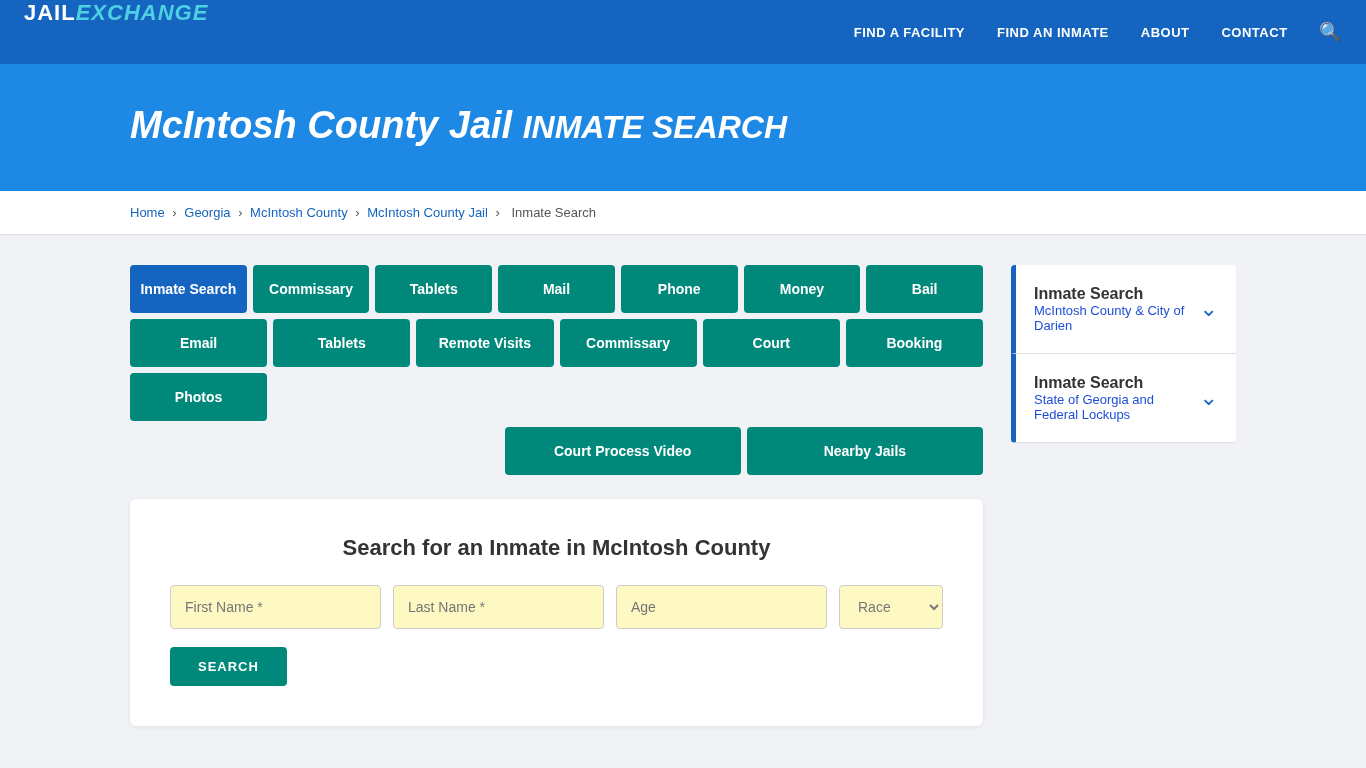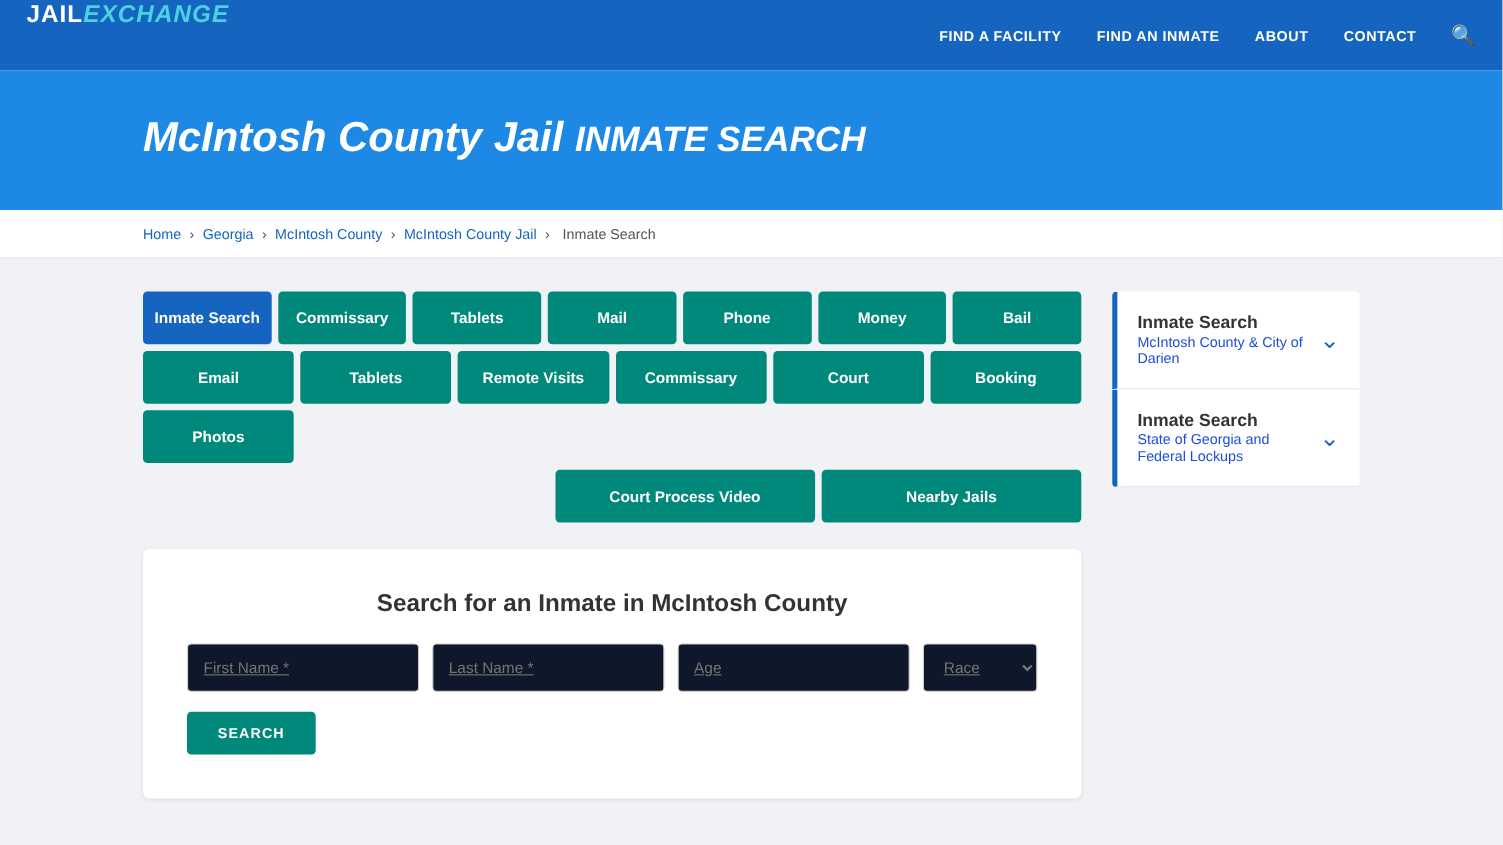--- a/index.html
+++ b/index.html
@@ -110,22 +110,21 @@
       gap: 12px;
       margin-bottom: 18px;
     }
     .form-row input, .form-row select {
       flex: 1;
       padding: 12px 14px;
       border: 1px solid #ccc;
       border-radius: 4px;
       font-size: 14px;
       color: #777;
-      background: #0f172a;
-      text-decoration: underline;
+      background: #fef9c3;
     }
     .form-row select { color: #777; }
     .search-btn {
       background: #00897b;
       color: #fff;
       border: none;
       border-radius: 4px;
       padding: 12px 28px;
       font-size: 13px;
       font-weight: 700;

